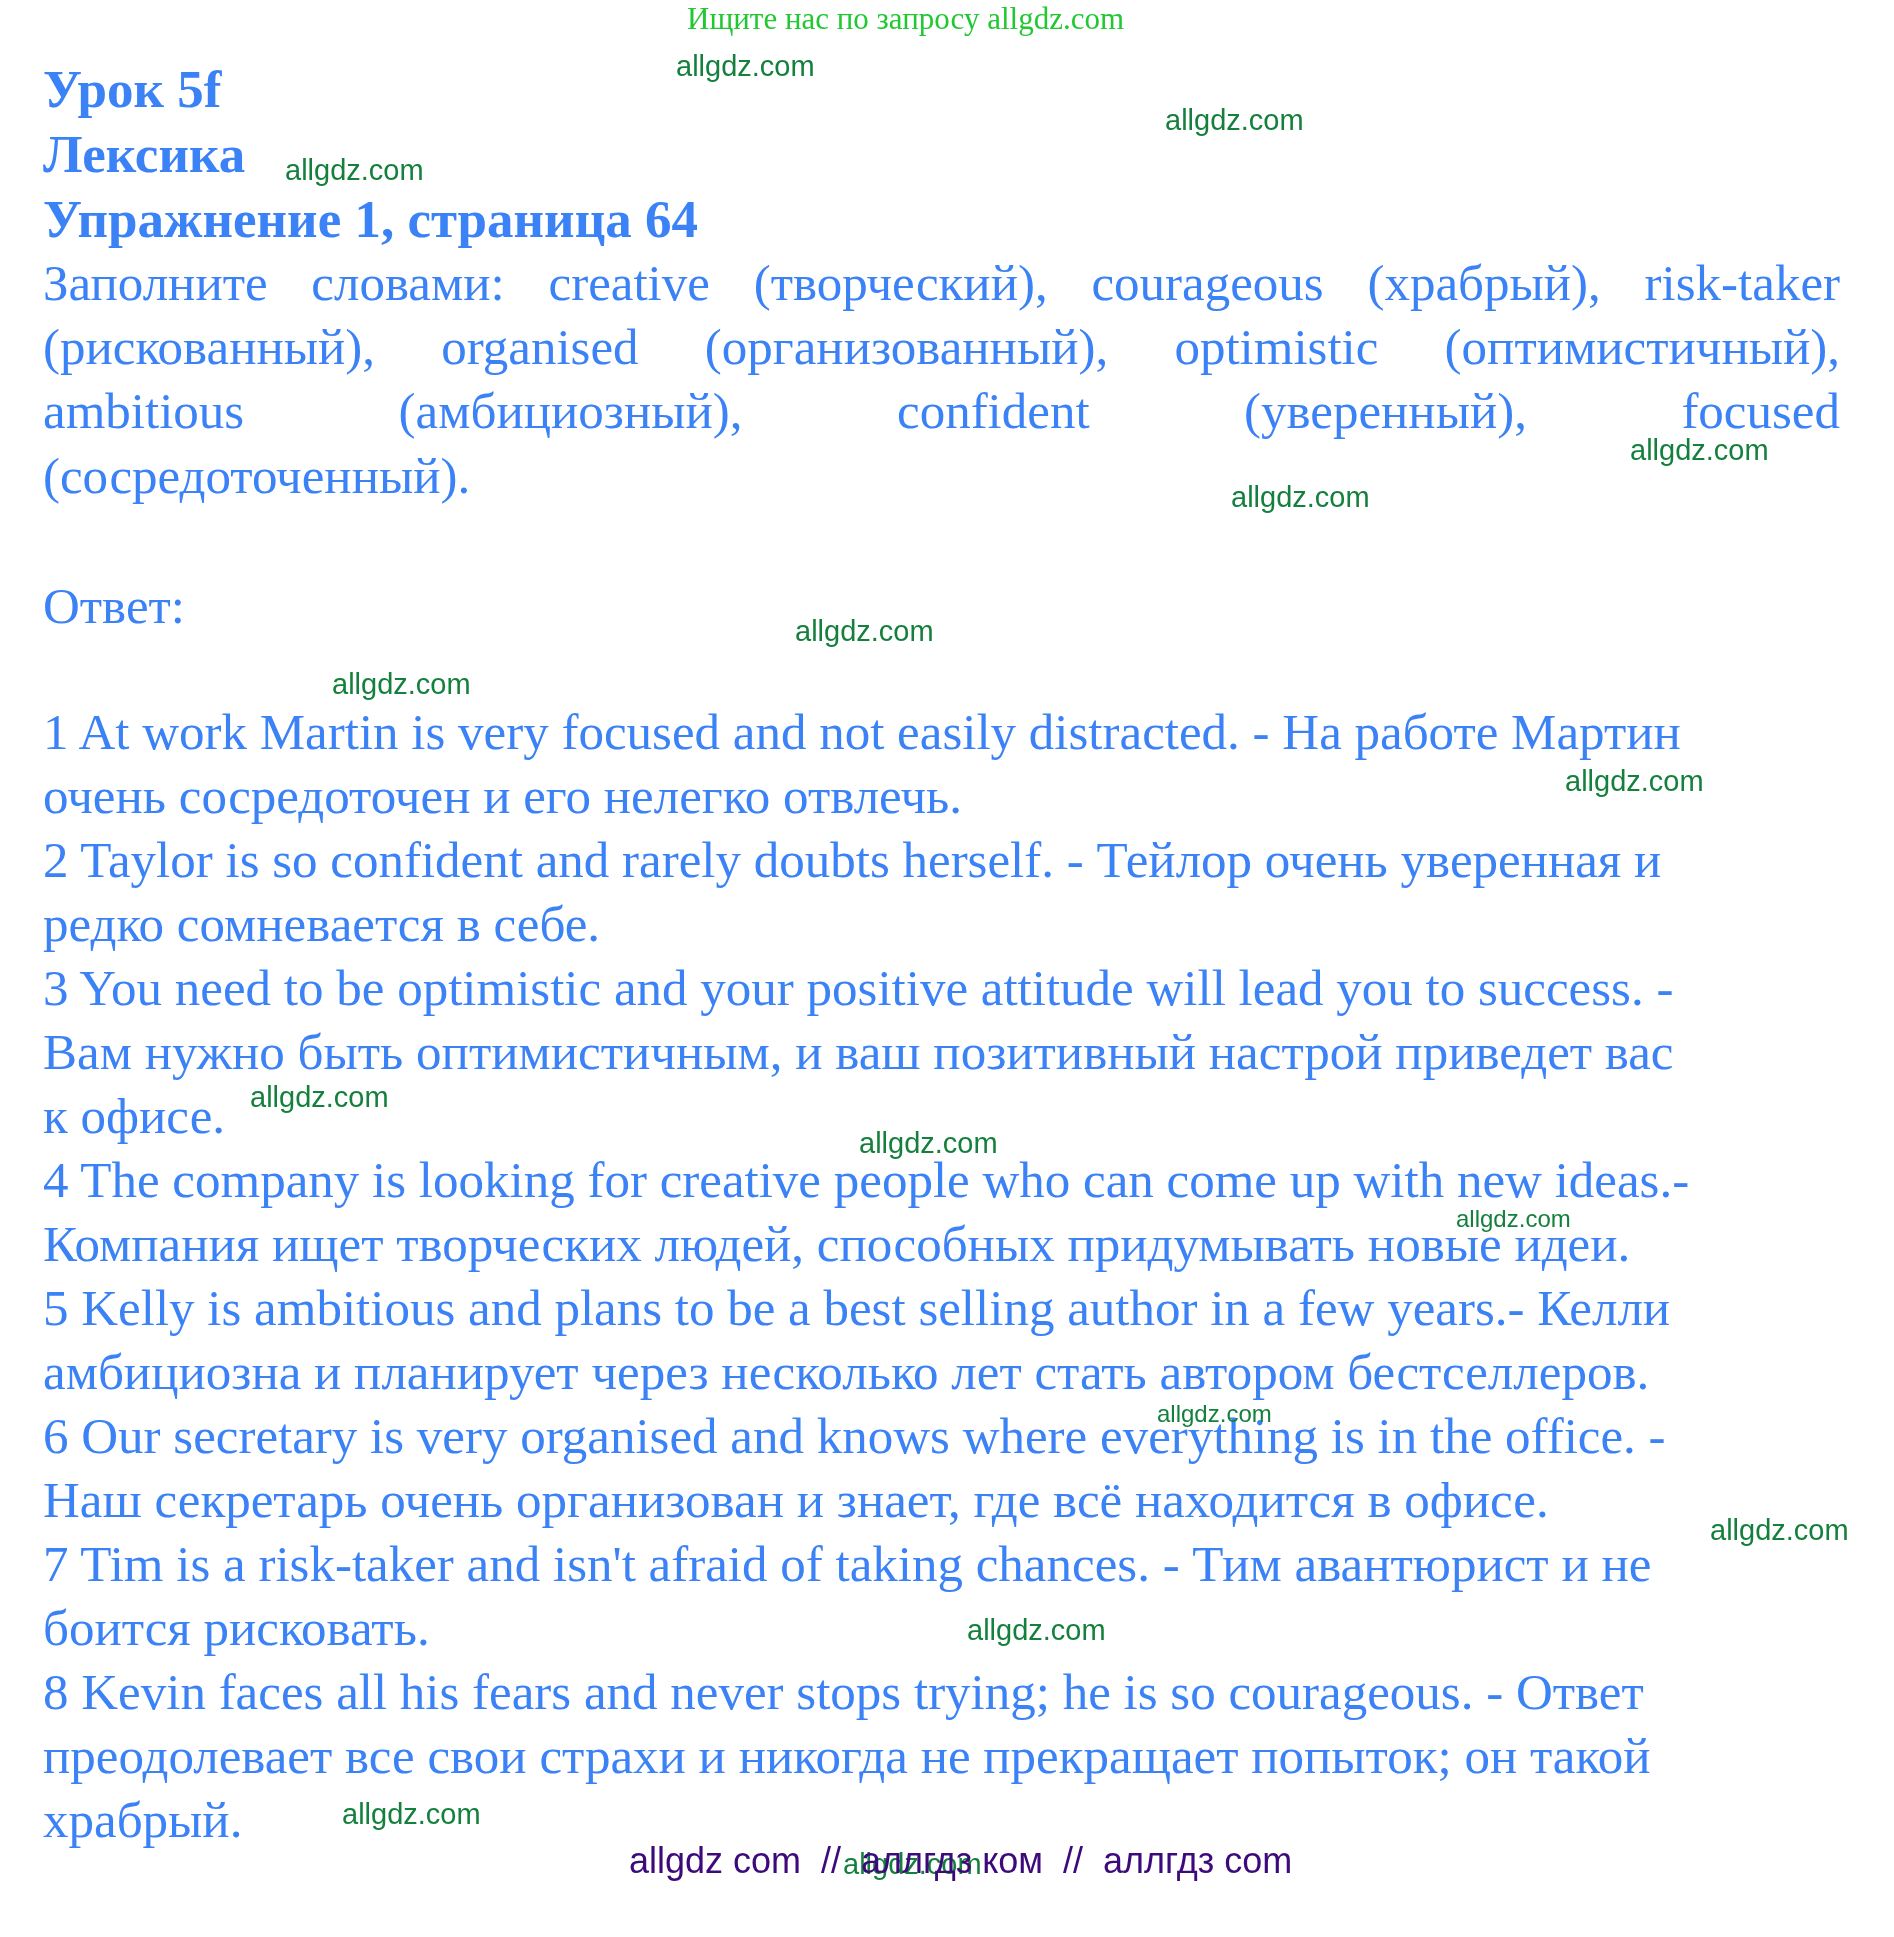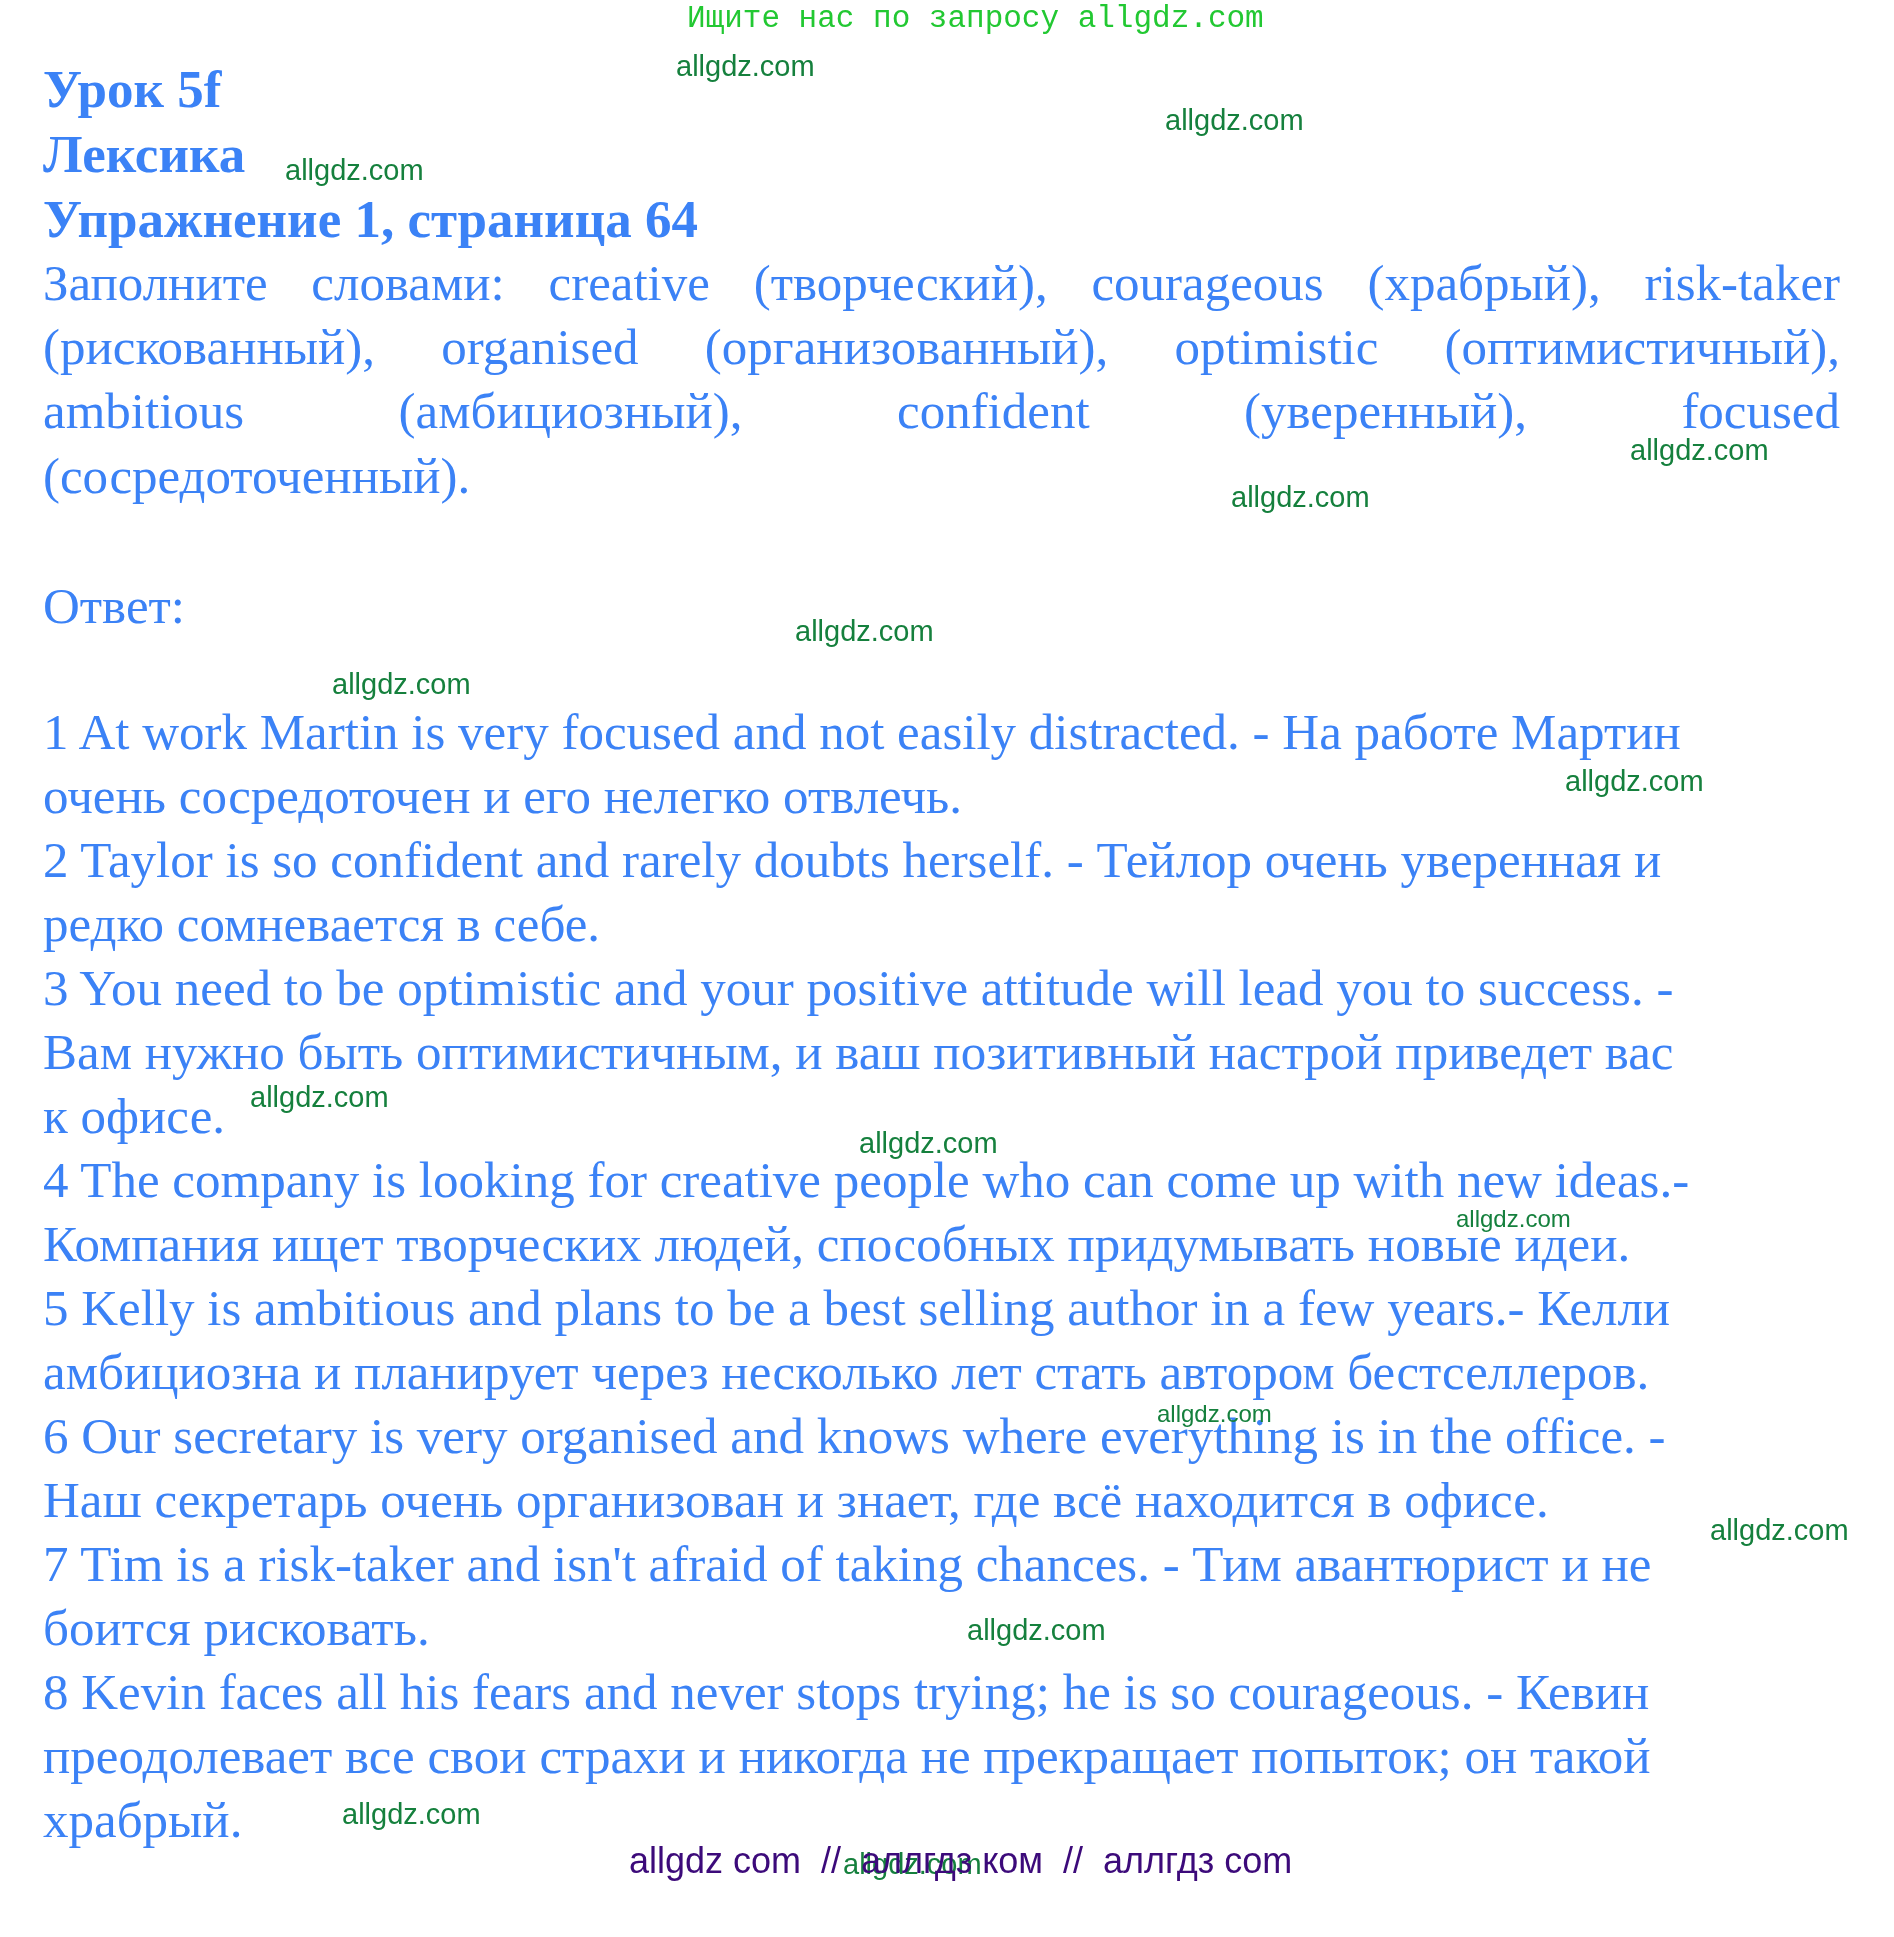--- a/index.html
+++ b/index.html
@@ -4,21 +4,21 @@
 <style>
   html, body { margin:0; padding:0; background:#ffffff; }
   body { width:1895px; height:1938px; position:relative; overflow:hidden; }
   .page { position:absolute; left:0; top:0; width:1895px; height:1938px; }
   .serif { font-family:"Liberation Serif","DejaVu Serif",serif; color:#3b82f6; }
   .line { position:absolute; left:43px; width:1797px; font-size:51px; line-height:64px; white-space:nowrap; }
   .justify { text-align:justify; text-align-last:justify; white-space:normal; }
   .title { font-weight:bold; font-size:53px; }
   .wm { position:absolute; font-family:"Liberation Sans","DejaVu Sans",sans-serif; font-size:29px; color:#15803d; white-space:nowrap; line-height:32.5px; }
   .wm.small { font-size:24px; }
-  .topbanner { position:absolute; left:687px; top:0px; font-family:Liberation Mono, monospace; font-size:31px; color:#22c832; white-space:nowrap; line-height:38px; }
+  .topbanner { position:absolute; left:687px; top:0px; font-family:Liberation Serif, serif; font-size:31px; color:#22c832; white-space:nowrap; line-height:38px; }
   .footer { position:absolute; left:629px; top:1841px; font-family:"Liberation Sans","DejaVu Sans",sans-serif; font-size:36px; color:#3c0a7a; white-space:pre; line-height:40px;text-align:right; }
   b { font-weight:normal; }
 </style>
 </head>
 <body>
 
 <div class="page">
 
   <div class="topbanner">Ищите нас по запросу allgdz.com</div>
 
@@ -49,21 +49,21 @@
 
     <div class="line serif" style="top:1276px"><span>5</span><span> Kelly is </span><b>ambitious</b><span> and plans to be a best selling author in a few years.- Келли</span></div>
     <div class="line serif" style="top:1340px">амбициозна и планирует через несколько лет стать автором бестселлеров.</div>
 
     <div class="line serif" style="top:1404px"><span>6</span><span> Our secretary is very </span><b>organised</b><span> and knows where everything is in the office. -</span></div>
     <div class="line serif" style="top:1468px">Наш секретарь очень организован и знает, где всё находится в офисе.</div>
 
     <div class="line serif" style="top:1532px"><span>7</span><span> Tim is a </span><b>risk-taker</b><span> and isn't afraid of taking chances. - Тим авантюрист и не</span></div>
     <div class="line serif" style="top:1596px">боится рисковать.</div>
 
-    <div class="line serif" style="top:1660px"><span>8</span><span> Kevin faces all his fears and never stops trying; he is so </span><b>courageous</b><span>. - Кевин</span></div>
+    <div class="line serif" style="top:1660px"><span>8</span><span> Kevin faces all his fears and never stops trying; he is so </span><b>courageous</b><span>. - Ответ</span></div>
     <div class="line serif" style="top:1724px">преодолевает все свои страхи и никогда не прекращает попыток; он такой</div>
     <div class="line serif" style="top:1788px">храбрый.</div>
   </div>
 
   <div class="wm" style="left:676px;top:50px">allgdz.com</div>
   <div class="wm" style="left:1165px;top:104px">allgdz.com</div>
   <div class="wm" style="left:285px;top:154px">allgdz.com</div>
   <div class="wm" style="left:1630px;top:434px">allgdz.com</div>
   <div class="wm" style="left:1231px;top:481px">allgdz.com</div>
   <div class="wm" style="left:795px;top:615px">allgdz.com</div>

